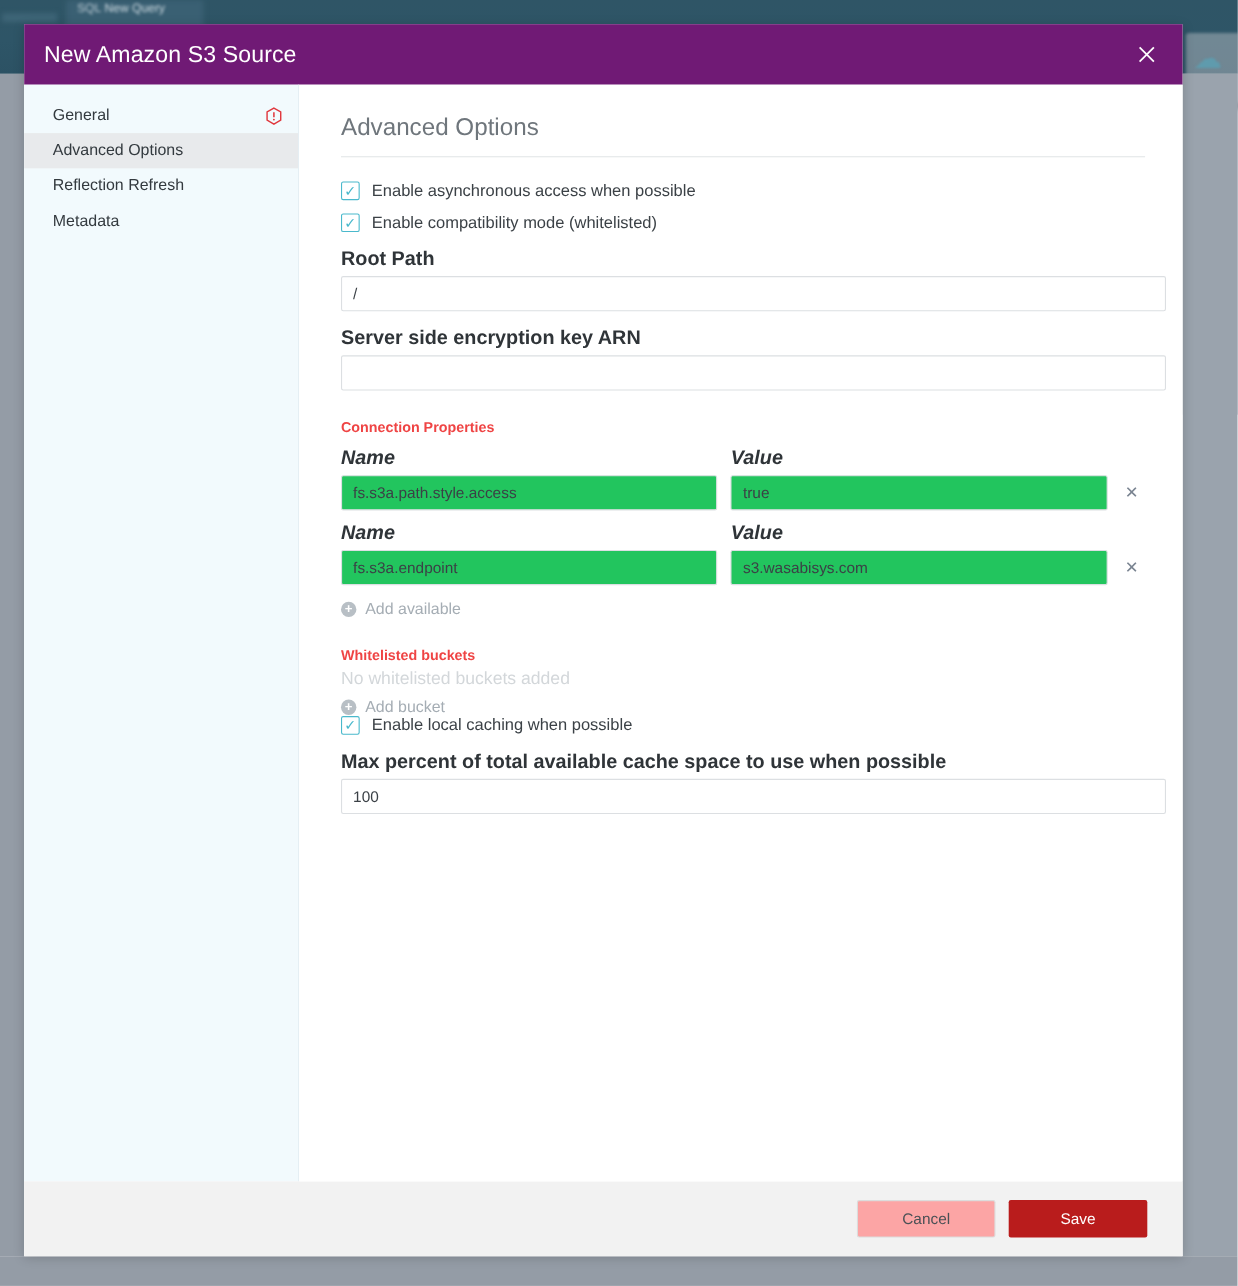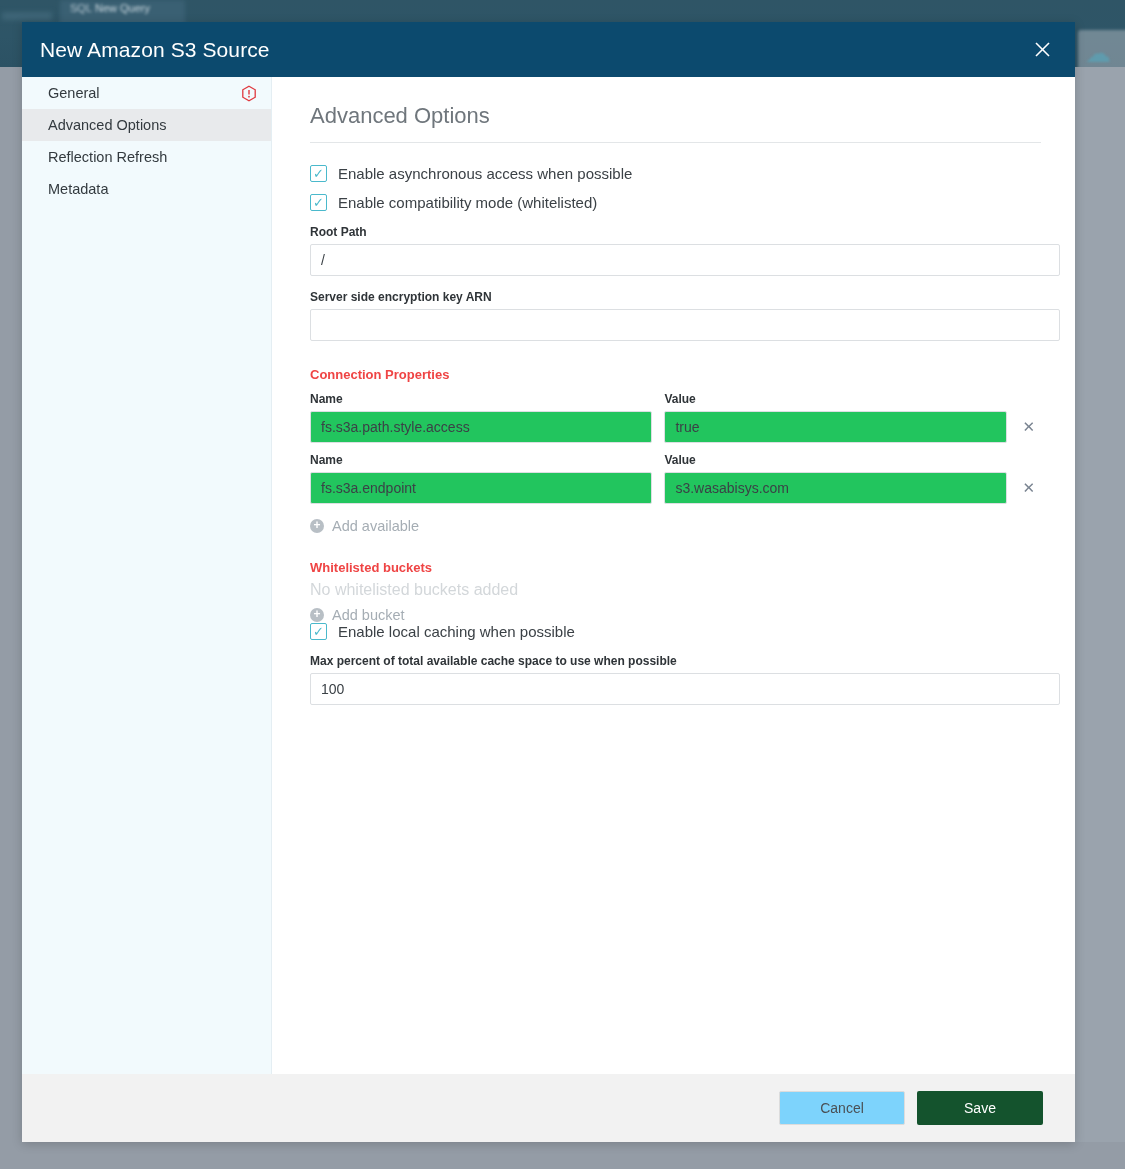--- a/index.html
+++ b/index.html
@@ -77,40 +77,41 @@
 
   
   #modal {
     position: absolute; left: 22px; top: 22px;
     width: 1053px; height: 1120px;
     background: #ffffff;
     display: flex; flex-direction: column;
     box-shadow: 0 2px 10px rgba(0,0,0,.18);
   }
   #modal-header {
-    height: 55px; background: #0c4a6e; flex: none;
+    height: 55px; background: #701a75; flex: none;
     display: flex; align-items: center; justify-content: space-between;
     padding: 0 18px 0 18px;
   }
   #modal-title {
     color: #ffffff; font-size: 21px; font-weight: 400; letter-spacing: .1px;
   }
   #close-btn {
     width: 30px; height: 30px; display: flex; align-items: center;
     justify-content: center; cursor: pointer;
   }
   #close-btn svg { display: block; }
 
   #modal-body { flex: 1; display: flex; min-height: 0; }
 
   
   #sidebar {
     width: 250px; flex: none;
     background: #f2fafd;
     border-right: 1px solid #e4eef3;
+    padding-top: 12px;
   }
   .nav-item {
     height: 32px; display: flex; align-items: center; justify-content: space-between;
     padding: 0 14px 0 26px; font-size: 14.5px; color: #333a3f; cursor: pointer;
   }
   .nav-item.selected { background: #e8eaec; }
   .nav-label { white-space: nowrap; }
   .err-icon { display: flex; align-items: center; }
 
   
@@ -132,38 +133,38 @@
     width: 17px; height: 17px; flex: none; border-radius: 2px;
     background: #fff; display: flex; align-items: center; justify-content: center;
     margin-right: 11px;
   }
   .cbox.on  { border: 1px solid #4ab9cc; }
   .cbox.off { border: 1px solid #b4babe; }
   .cbox .tick { color: #4ab9cc; font-size: 13px; line-height: 1; }
   .check-label { font-size: 15px; color: #3b4146; }
 
   .field-label {
-    font-size: 12px; color: #2f3438; font-weight: bold; margin: 14px 0 5px 0;
+    font-size: 18px; color: #2f3438; font-weight: bold; margin: 14px 0 5px 0;
   }
   .txtinput {
     width: 750px; height: 32px; border: 1px solid #dcdfe2; border-radius: 2px;
     background: #fff; font-size: 14px; color: #3b4146;
     padding: 0 10px; font-family: "Liberation Sans", sans-serif;
     outline: none;
   }
   .txtinput::placeholder { color: #b7bcc0; }
 
   .group-label {
     font-size: 13px; color: #ef4444; font-weight: bold; margin: 26px 0 0 0;
   }
   .prop-row { display: flex; align-items: flex-end; gap: 0; }
   .prop-col { display: flex; flex-direction: column; }
   .prop-col.name { width: 368px; }
   .prop-col.value { width: 368px; margin-left: 12px; }
-  .prop-col .field-label { margin: 10px 0 5px 0; }
+  .prop-col .field-label { margin: 10px 0 5px 0; font-style: italic; }
   .prop-input {
     height: 32px; border: 1px solid #dcdfe2; border-radius: 2px; background: #22c55e;
     font-size: 14px; color: #3b4146; padding: 0 10px;
     font-family: "Liberation Sans", sans-serif; outline: none; width: 100%;
   }
   .remove-x {
     width: 26px; height: 32px; display: flex; align-items: center;
     justify-content: center; margin-left: 10px; cursor: pointer;
     color: #7a8491; font-size: 15px;
   }
@@ -182,22 +183,22 @@
   
   #modal-footer {
     height: 68px; flex: none; background: #f2f2f2;
     display: flex; align-items: center; justify-content: flex-end;
     padding-right: 32px; gap: 12px;
   }
   .btn {
     height: 34px; min-width: 126px; border-radius: 2px; border: none;
     font-size: 14px; cursor: pointer; font-family: "Liberation Sans", sans-serif;
   }
-  .btn.cancel { background: #7dd3fc; color: #4a5055; border: 1px solid #dcdcdc; }
-  .btn.save   { background: #14532d; color: #ffffff; }
+  .btn.cancel { background: #fca5a5; color: #4a5055; border: 1px solid #dcdcdc; }
+  .btn.save   { background: #b91c1c; color: #ffffff; }
 </style>
 </head>
 <body>
 
 <div id="bg-app">
   <div id="bg-lower"></div>
   <div id="bg-topbar">
     <div id="bg-topbar-inner"></div>
   </div>
   <div id="bg-left-crumb"></div>

